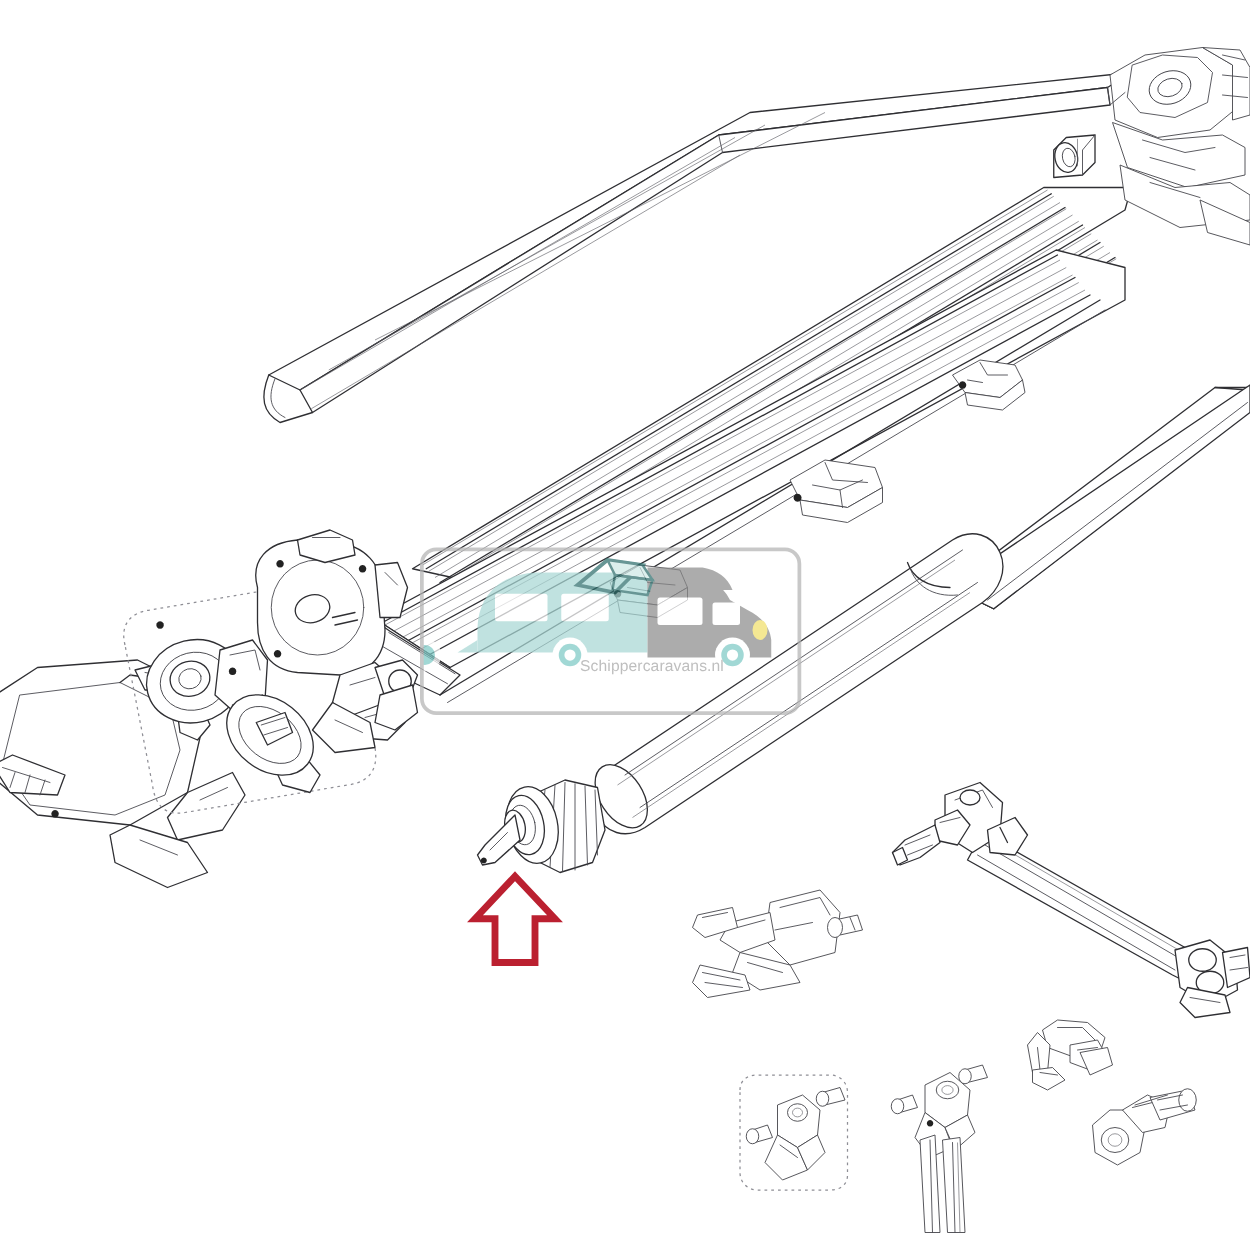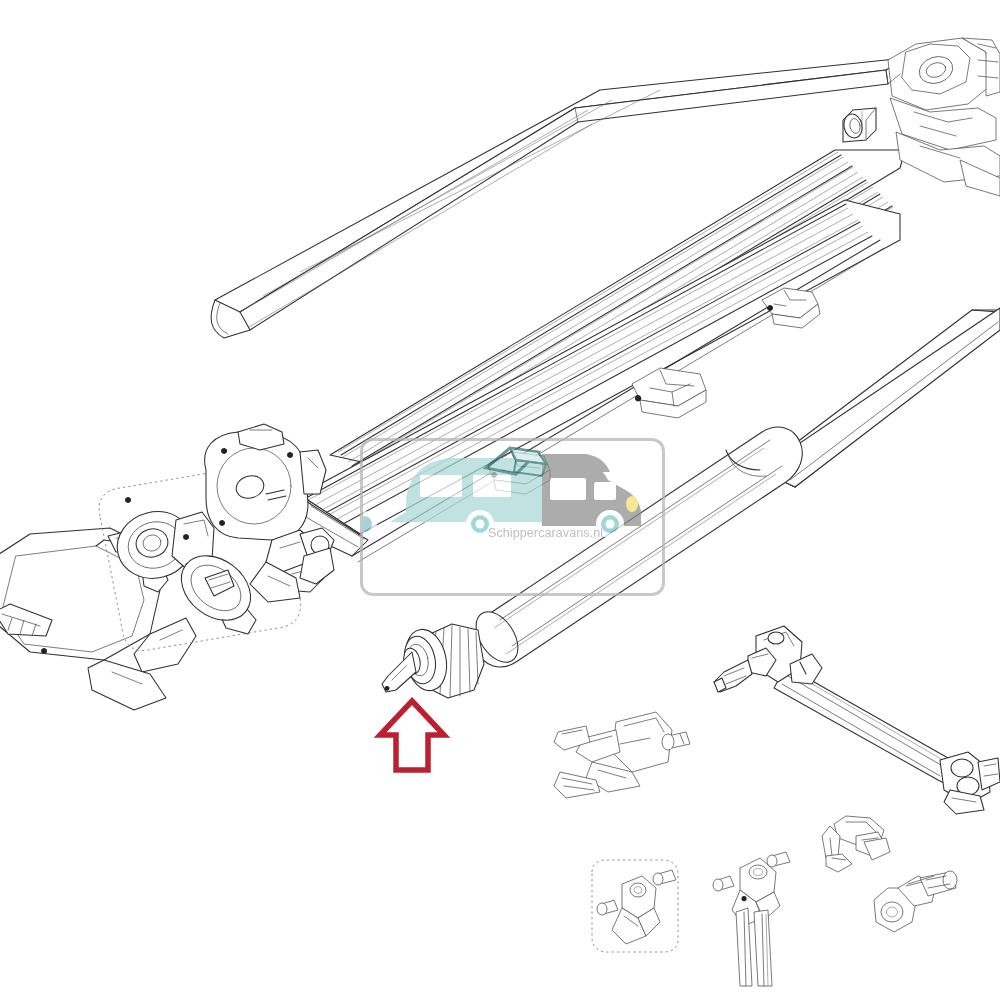--- a/index.html
+++ b/index.html
@@ -15,21 +15,21 @@
   .ln-thin{fill:none;stroke:#4a4a50;stroke-width:0.72;stroke-linejoin:round;stroke-linecap:round;}
   .ln-hair{fill:none;stroke:#5d5d64;stroke-width:0.5;}
   .fillw{fill:#ffffff;stroke:#2f2f33;stroke-width:1.05;stroke-linejoin:round;}
   .fillw-t{fill:#ffffff;stroke:#44444a;stroke-width:0.72;stroke-linejoin:round;}
   .dash{fill:none;stroke:#8e8e95;stroke-width:1;stroke-dasharray:2.2 3.2;}
   .dot{fill:#222;}
   .arrow{fill:none;stroke:#bb2030;stroke-width:5.5;stroke-linejoin:miter;stroke-linecap:butt;}
 
   
   #watermark{
-    position:absolute;left:360px;top:438px;width:305px;height:158px;
+    position:absolute;left:336px;top:438px;width:305px;height:134px;
     opacity:.72;pointer-events:none;
   }
   #wm-frame{
     position:absolute;inset:0;border:3px solid #b4b4b4;border-radius:13px;background:transparent;
   }
   #wm-text{
     position:absolute;left:128px;top:88px;font-size:12.5px;color:#a6a6a6;
     letter-spacing:.1px;white-space:nowrap;font-family:"Liberation Sans", sans-serif;
   }
 </style>

